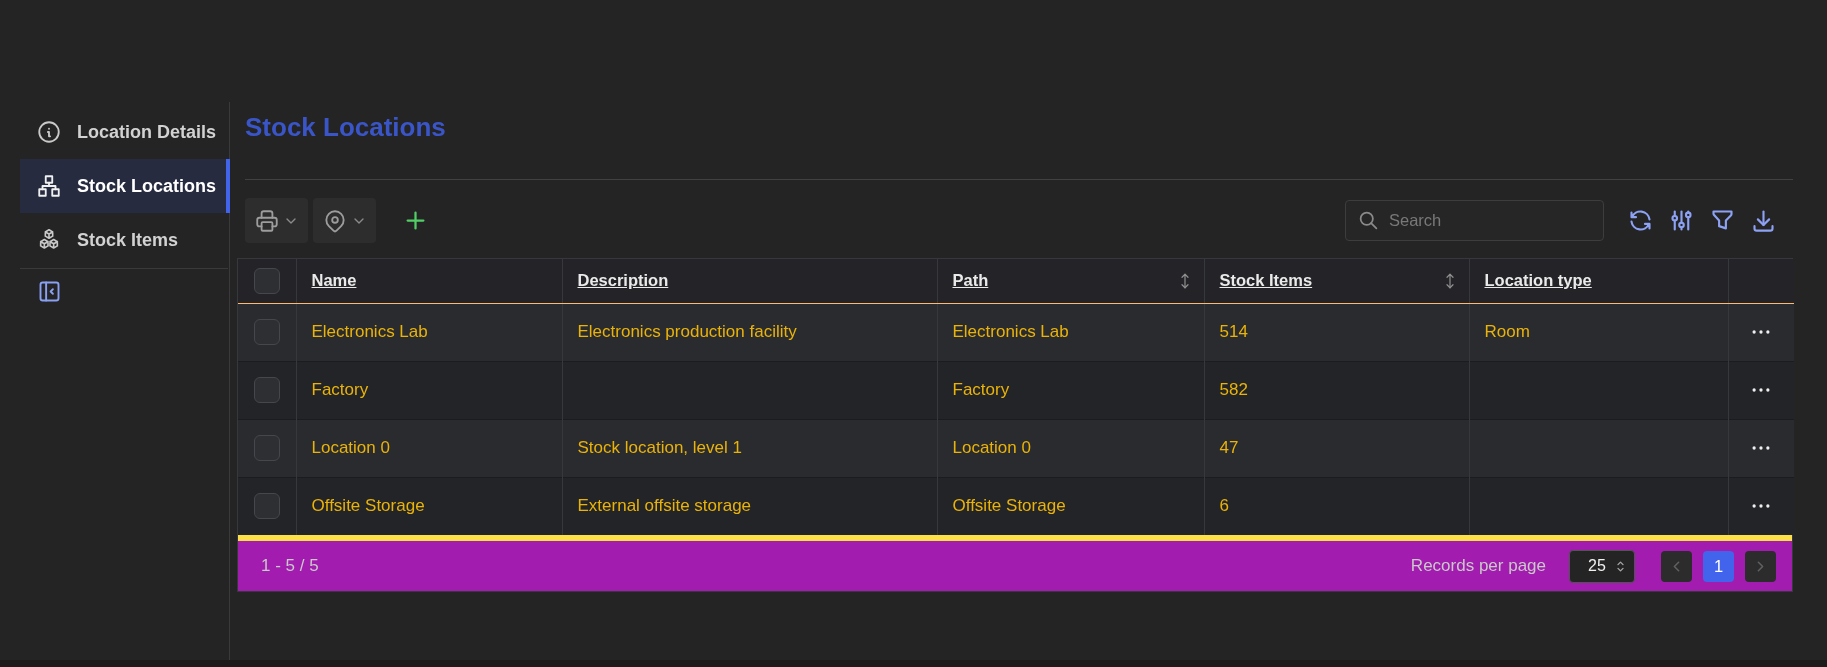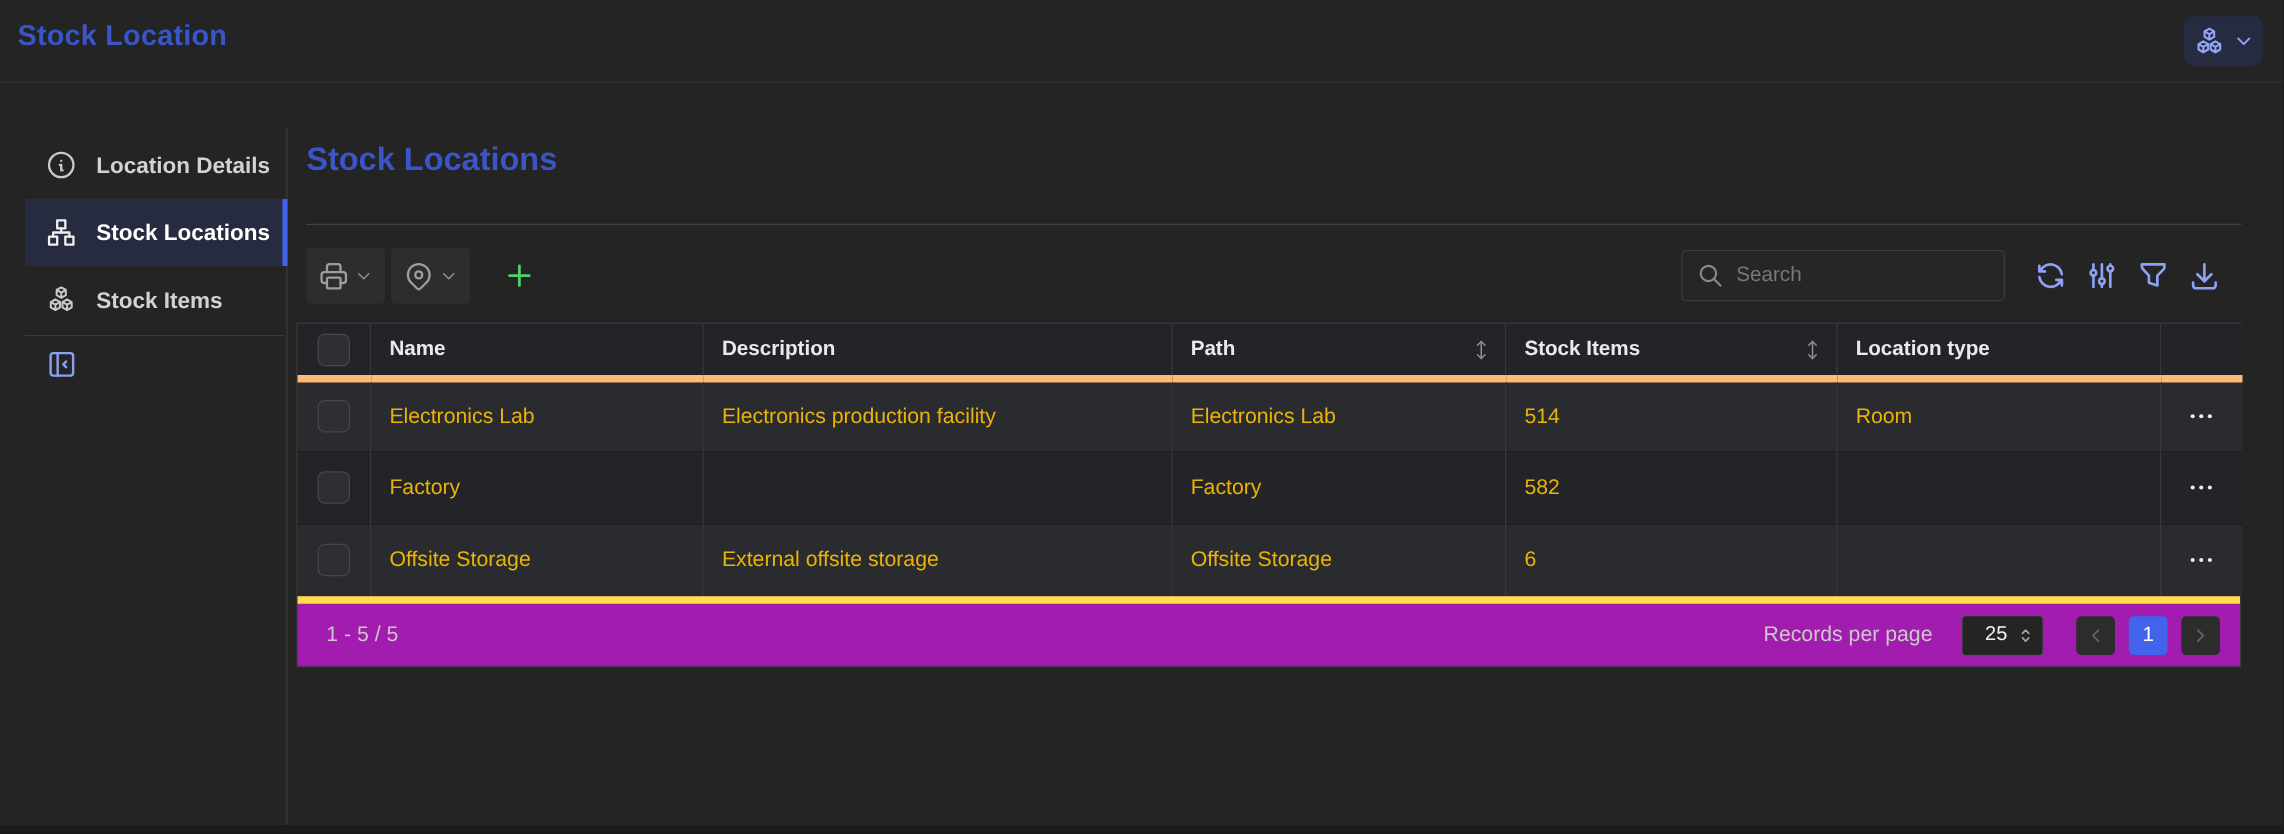--- a/index.html
+++ b/index.html
@@ -41,21 +41,21 @@
   .search-box .sicon { color:#8a8a8a; display:flex; }
   .search-box input { flex:1; background:transparent; border:none; outline:none; color:#dddddd; font-size:16.5px; font-family:inherit; }
   .search-box input::placeholder { color:#787878; }
   .icon-btn { width:36px; height:40px; background:none; border:none; color:#8da2f4; display:flex; align-items:center; justify-content:center; cursor:pointer; margin-left:5px; }
 
   
   .table-wrap { position:absolute; left:0; right:0; top:192px; border:1px solid #37383c; }
   table { width:100%; border-collapse:collapse; table-layout:fixed; }
   th, td { border-right:1px solid #37383c; overflow:hidden; white-space:nowrap; }
   th:last-child, td:last-child { border-right:none; }
-  thead th { height:44px; background:#242428; color:#eaeaea; font-size:16.5px; font-weight:700; text-align:left; padding-left:15px; border-bottom:6px solid #fdba74; position:relative; }
+  thead th { height:44px; background:#242428; color:#eaeaea; font-size:16.5px; font-weight:700; text-align:left; padding-left:15px; border-bottom:1px solid #fdba74; position:relative;text-decoration:underline; }
   tbody td { height:58px; color:#eab308; font-size:17px; padding-left:15px; }
   tbody tr:nth-child(odd) td { background:#2a2b2f; }
   tbody tr:nth-child(even) td { background:#232427; }
   tbody tr:not(:first-child) td { border-top:1px solid #1b1c1f; }
   .cb-cell { padding-left:0 !important; text-align:center; }
   .checkbox { display:inline-block; width:26px; height:26px; background:#2d2f33; border:1px solid #45474c; border-radius:6px; vertical-align:middle; cursor:pointer; }
   .sort-ic { position:absolute; right:10px; top:50%; transform:translateY(-50%); color:#8f8f8f; }
   .dots-cell { padding-left:0 !important; text-align:center; }
   .dots-btn { background:none; border:none; color:#efefef; cursor:pointer; display:inline-flex; vertical-align:middle; }
 
@@ -71,37 +71,20 @@
   .pg-btn { width:31px; height:31px; border:none; border-radius:4px; background:#2c2c2c; color:#606060; display:flex; align-items:center; justify-content:center; cursor:default; }
   .pg-btn.active { background:#4263eb; color:#ffffff; font-size:16.5px; cursor:pointer; }
   svg { display:block; }
 </style>
 </head>
 <body>
 
 <div class="app">
 <div class="page">
 
-  <div class="topbar">
-    <div class="page-title">Stock Location</div>
-    <button class="topbar-action">
-      <span>
-        <svg width="27" height="27" viewBox="0 0 24 24" fill="none" stroke="currentColor" stroke-width="1.5" stroke-linecap="round" stroke-linejoin="round">
-          <path d="M12 2.6 15.4 4.55 15.4 8.45 12 10.4 8.6 8.45 8.6 4.55Z M8.6 4.55 12 6.5 15.4 4.55 M12 6.5 12 10.4"></path>
-          <path d="M7.7 11.6 11.1 13.55 11.1 17.45 7.7 19.4 4.3 17.45 4.3 13.55Z M4.3 13.55 7.7 15.5 11.1 13.55 M7.7 15.5 7.7 19.4"></path>
-          <path d="M16.3 11.6 19.7 13.55 19.7 17.45 16.3 19.4 12.9 17.45 12.9 13.55Z M12.9 13.55 16.3 15.5 19.7 13.55 M16.3 15.5 16.3 19.4"></path>
-        </svg>
-      </span>
-      <span>
-        <svg width="18" height="18" viewBox="0 0 24 24" fill="none" stroke="currentColor" stroke-width="2" stroke-linecap="round" stroke-linejoin="round">
-              <path d="M6 9l6 6 6-6"></path>
-            </svg>
-      </span>
-    </button>
-  </div>
 
   <div class="sidebar">
     <div class="sidebar-vline"></div>
     <div class="sidebar-tabs">
       <div class="sidebar-item">
         <span class="s-icon">
           <svg width="26" height="26" viewBox="0 0 24 24" fill="none" stroke="currentColor" stroke-width="1.7" stroke-linecap="round" stroke-linejoin="round">
             <circle cx="12" cy="12" r="9"></circle>
                 <path d="M12 9h.01"></path>
                 <path d="M11 12h1v4h1"></path>
@@ -292,20 +275,37 @@
                       </svg>
                     </span>
                   </button></td>
           </tr>
           <tr>
             <td class="cb-cell"><span class="checkbox"></span></td>
             <td>Factory</td>
             <td></td>
             <td>Factory</td>
             <td>582</td>
+            <td></td>
+            <td class="dots-cell"><button class="dots-btn">
+                    <span>
+                      <svg width="22" height="22" viewBox="0 0 24 24" fill="currentColor">
+                        <circle cx="4.5" cy="12" r="1.8"></circle>
+                        <circle cx="12" cy="12" r="1.8"></circle>
+                        <circle cx="19.5" cy="12" r="1.8"></circle>
+                      </svg>
+                    </span>
+                  </button></td>
+          </tr>
+          <tr>
+            <td class="cb-cell"><span class="checkbox"></span></td>
+            <td>Location 0</td>
+            <td>Stock location, level 1</td>
+            <td>Location 0</td>
+            <td>47</td>
             <td></td>
             <td class="dots-cell"><button class="dots-btn">
                     <span>
                       <svg width="22" height="22" viewBox="0 0 24 24" fill="currentColor">
                         <circle cx="4.5" cy="12" r="1.8"></circle>
                         <circle cx="12" cy="12" r="1.8"></circle>
                         <circle cx="19.5" cy="12" r="1.8"></circle>
                       </svg>
                     </span>
                   </button></td>

